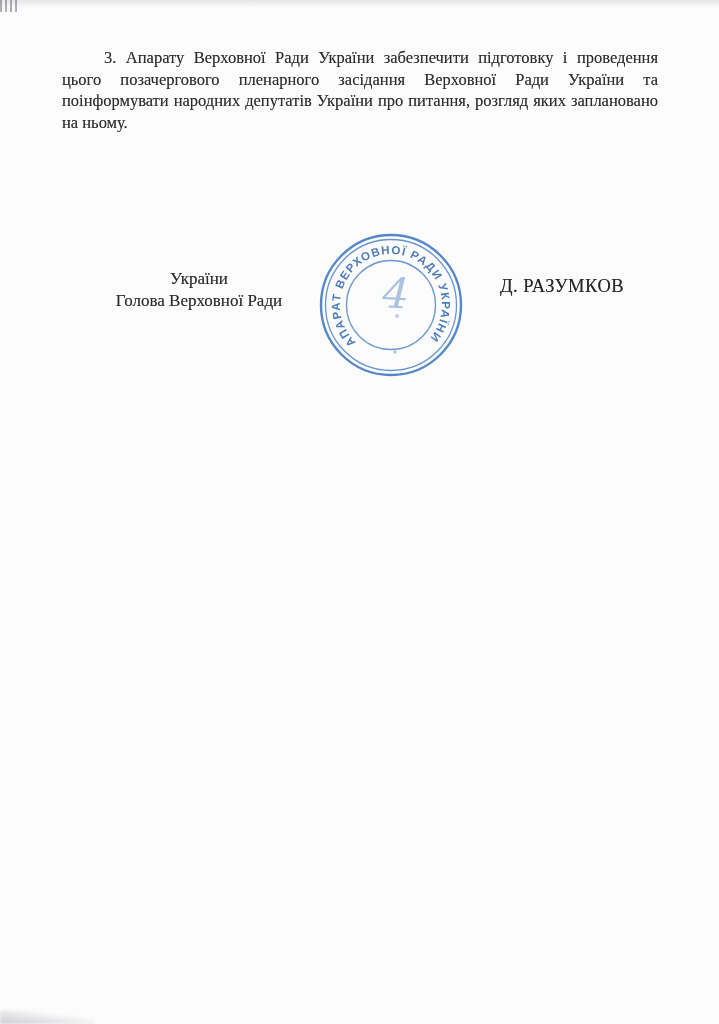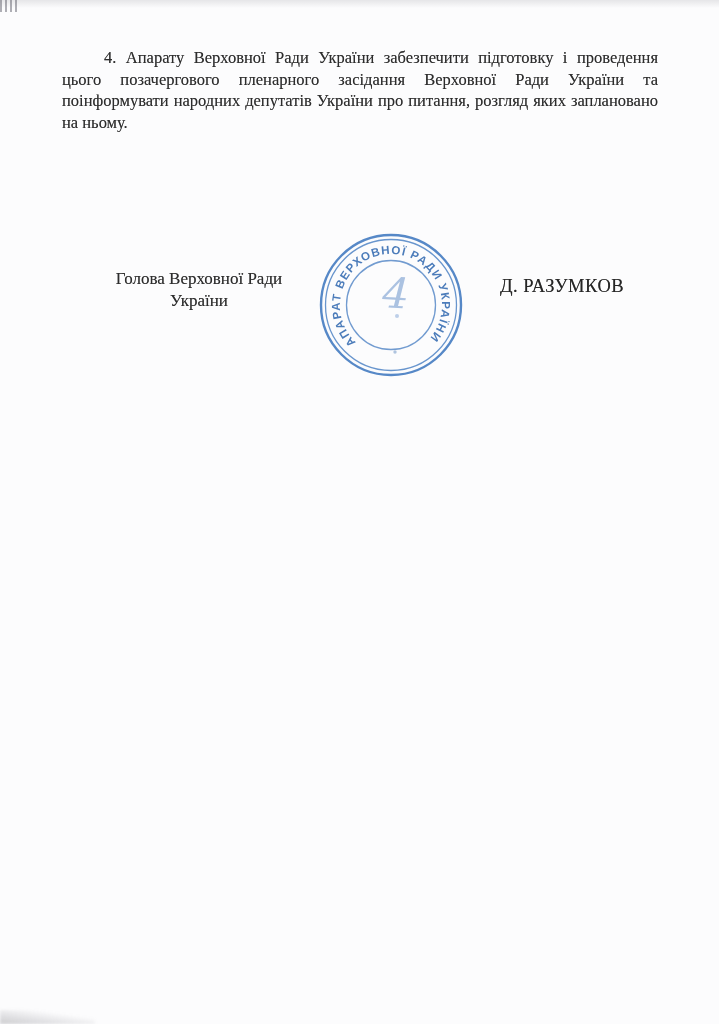--- a/index.html
+++ b/index.html
@@ -103,26 +103,26 @@
 </head>
 <body>
 
 <div class="page">
 
   <div class="artifact-top"></div>
   <div class="artifact-top-left"></div>
   <div class="artifact-bottom-left"></div>
 
   <div class="doc-body">
-    <p>4. Апарату Верховної Ради України забезпечити підготовку і проведення цього позачергового пленарного засідання Верховної Ради України та поінформувати народних депутатів України про питання, розгляд яких заплановано на ньому.</p>
+    <p>3. Апарату Верховної Ради України забезпечити підготовку і проведення цього позачергового пленарного засідання Верховної Ради України та поінформувати народних депутатів України про питання, розгляд яких заплановано на ньому.</p>
   </div>
 
   <div class="sig-title">
+    <div>України</div>
     <div>Голова Верховної Ради</div>
-    <div>України</div>
   </div>
 
   <div class="sig-name">Д. РАЗУМКОВ</div>
 
   <div class="stamp">
     <svg width="146" height="146" viewBox="0 0 146 146">
 
       <circle cx="73" cy="73" r="70" fill="none" stroke="#4d82c4" stroke-width="2.4" opacity="0.95"></circle>
       <circle cx="73" cy="73" r="65.5" fill="none" stroke="#4d82c4" stroke-width="1.3" opacity="0.85"></circle>
 

